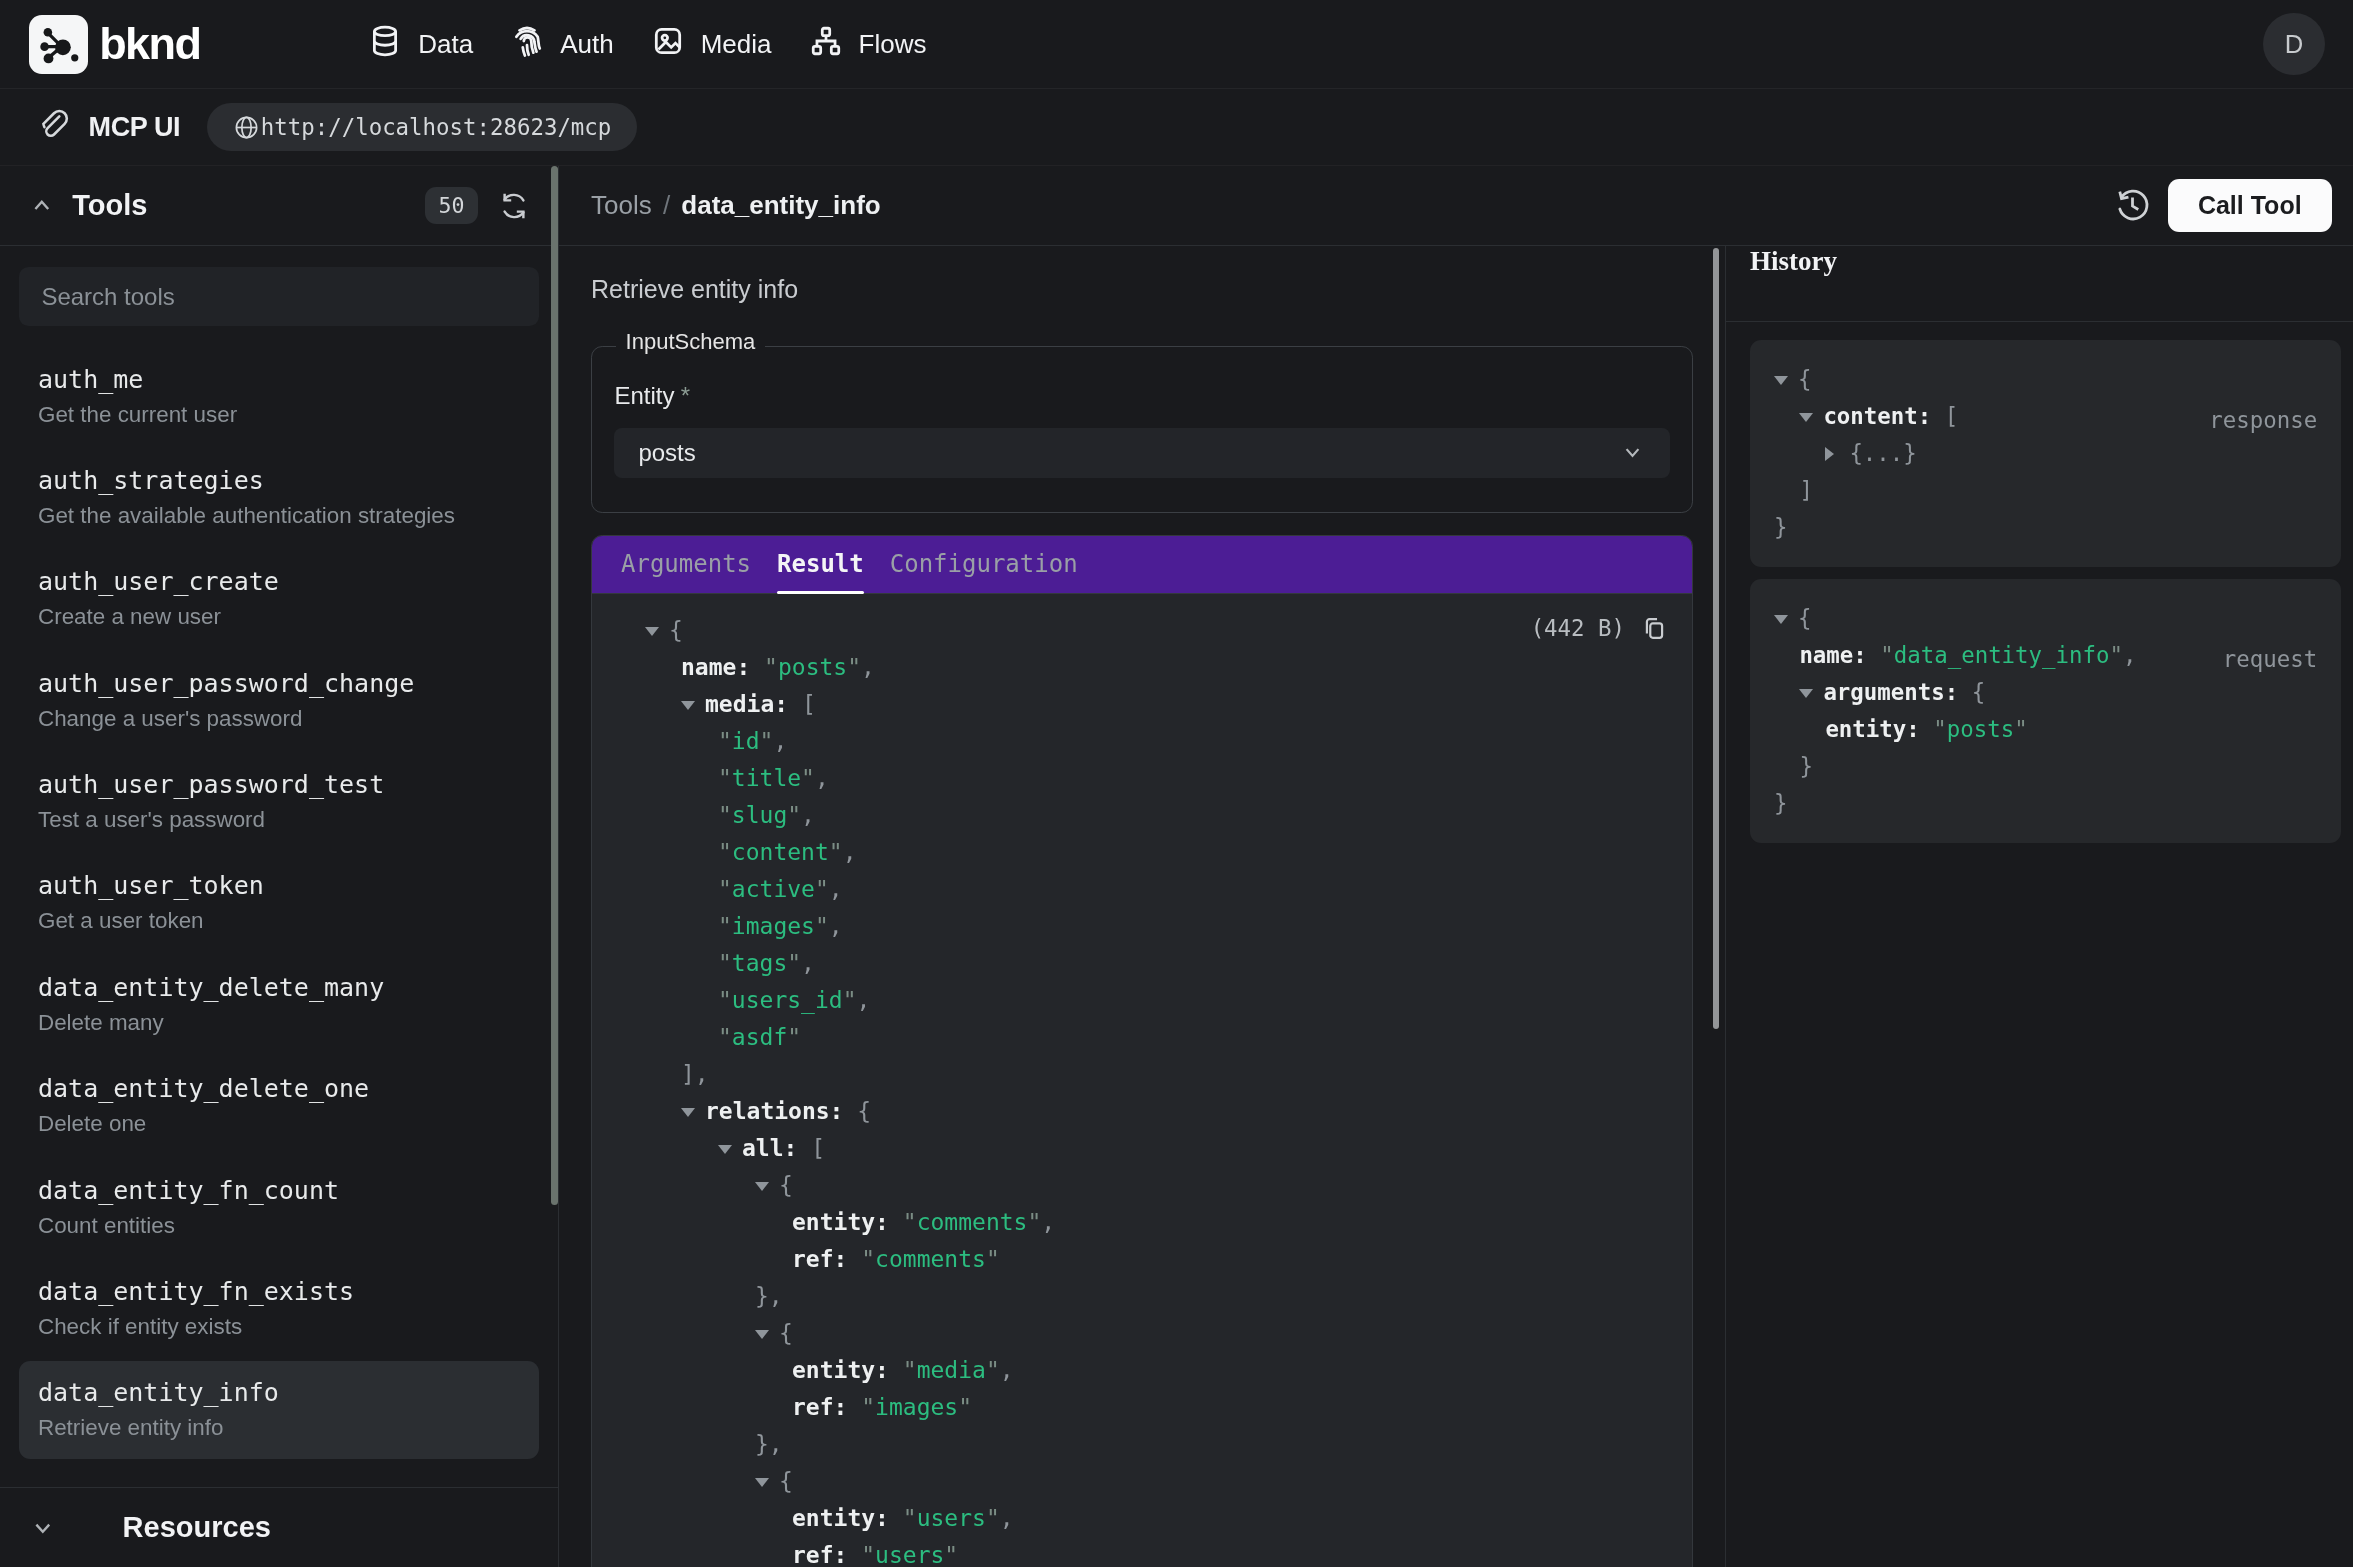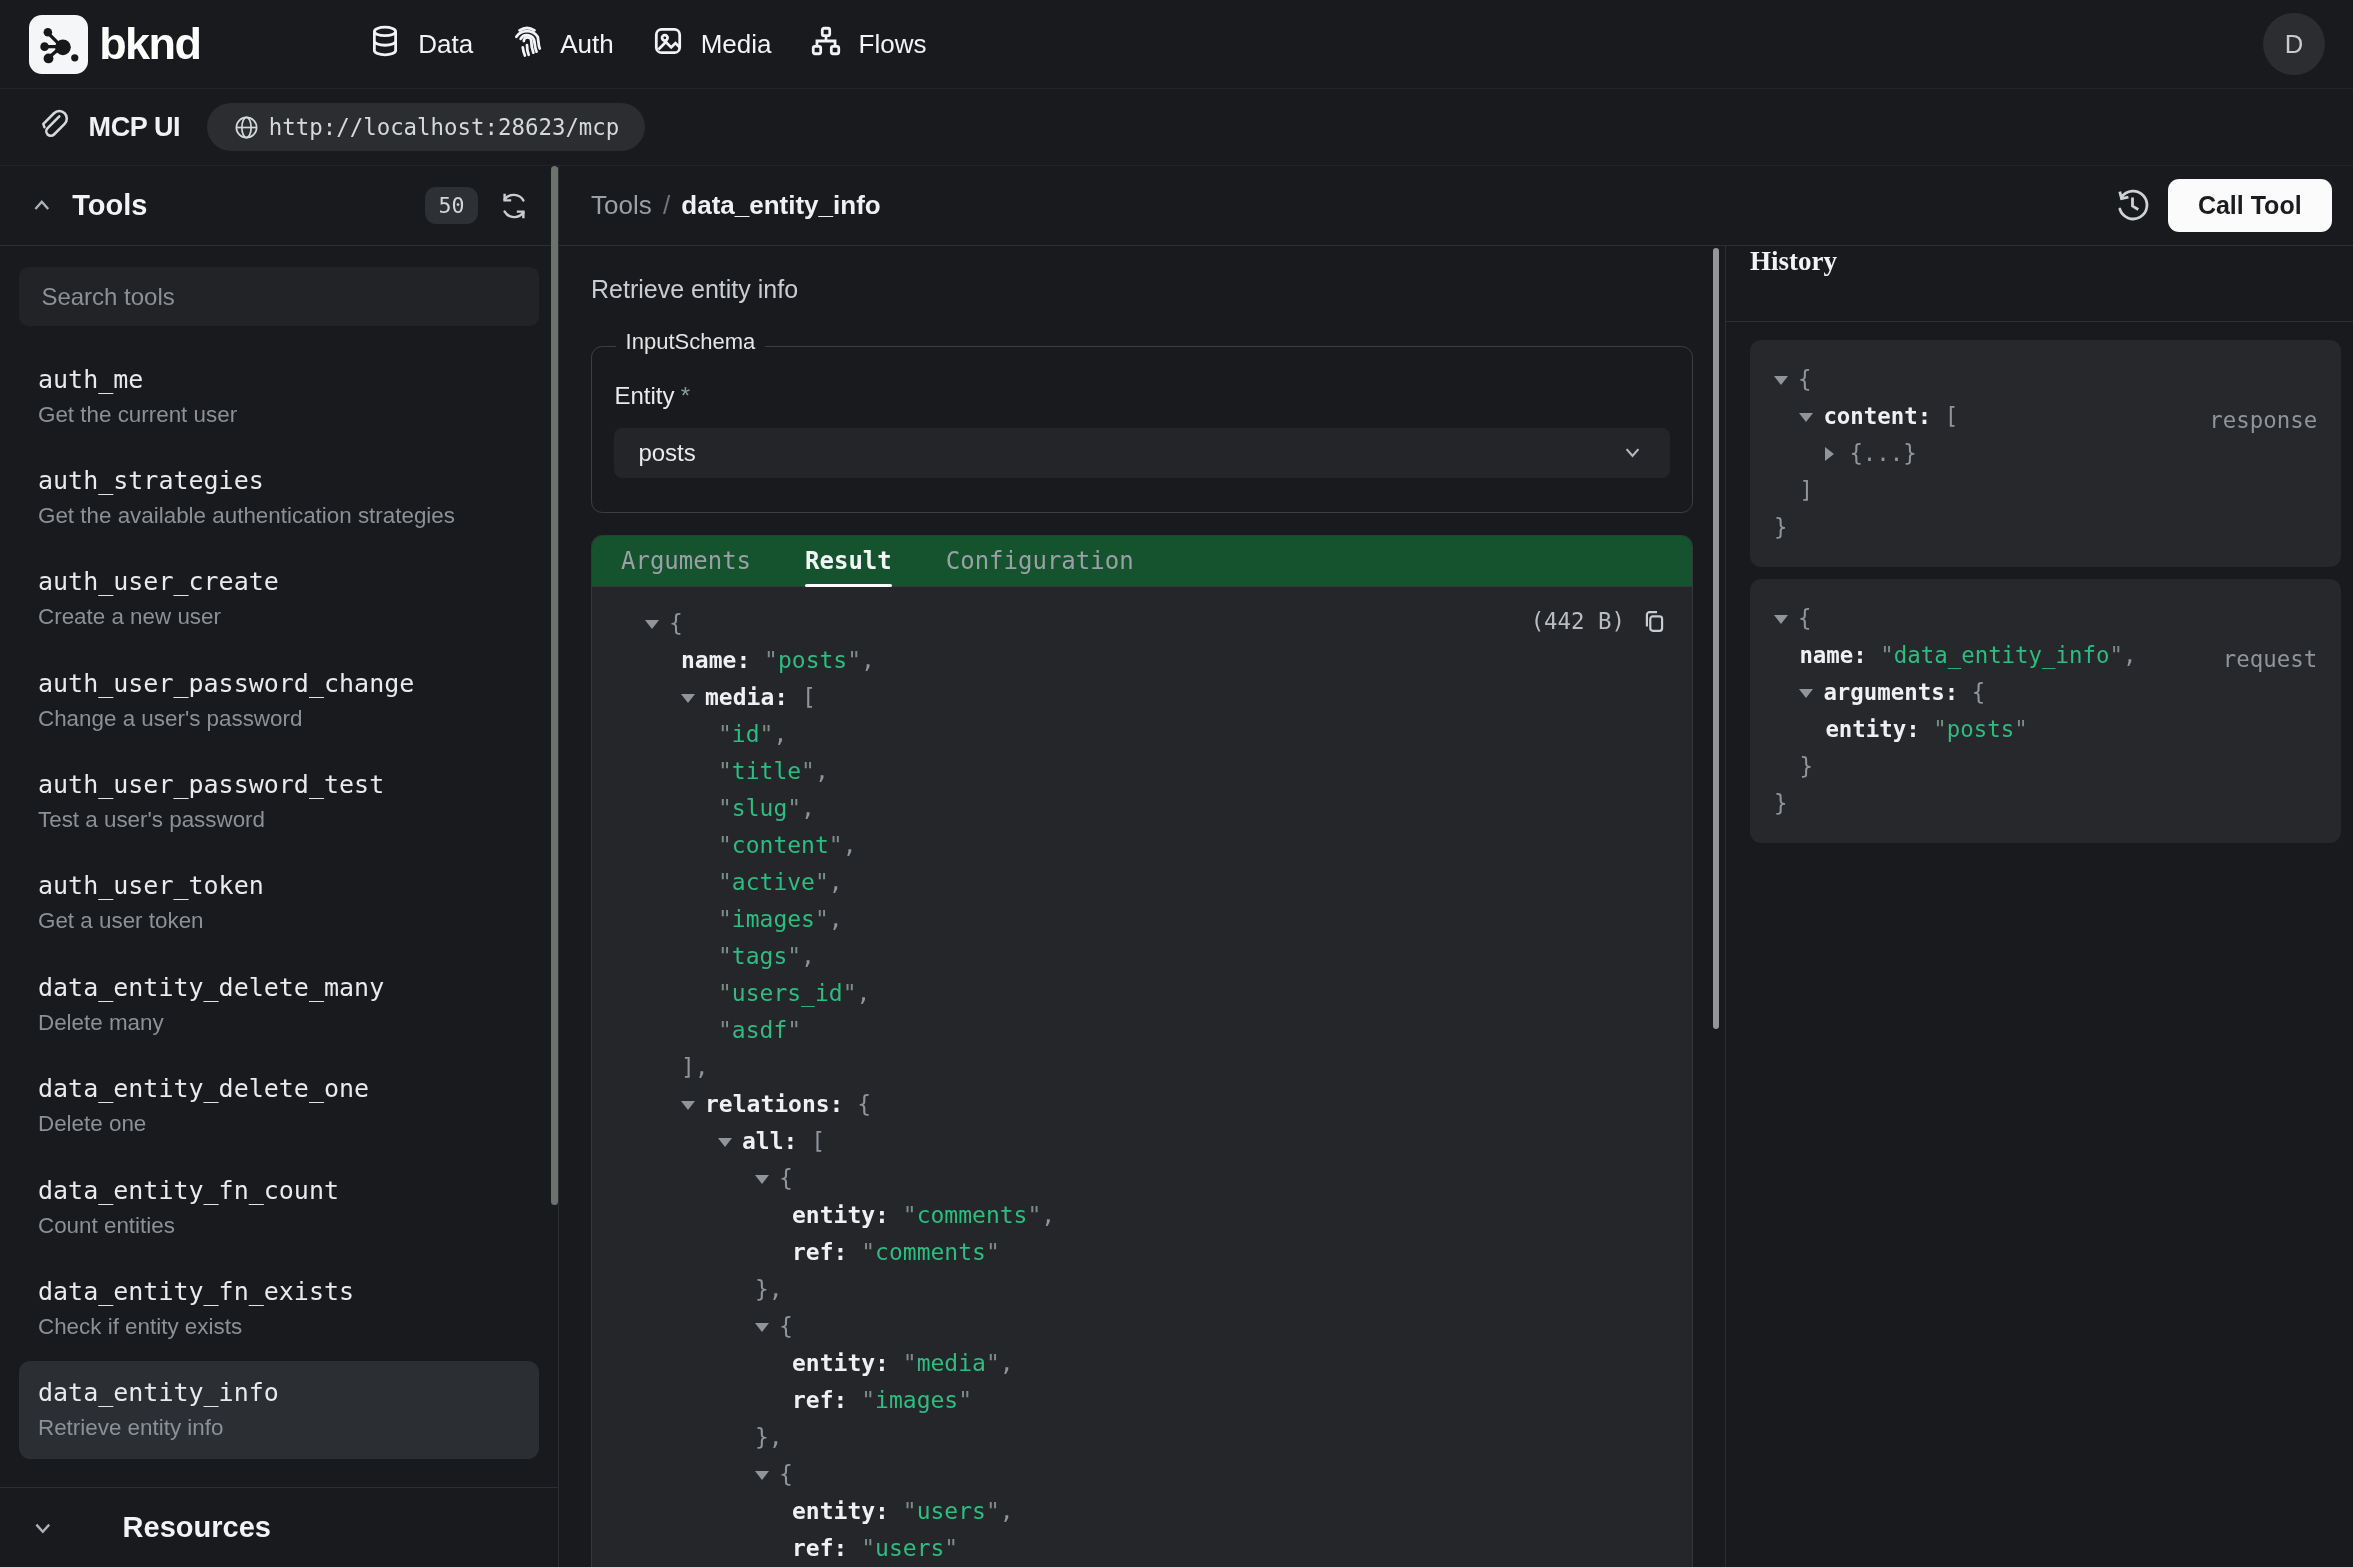--- a/index.html
+++ b/index.html
@@ -17,21 +17,21 @@
   .nav-item{display:flex;align-items:center;gap:16px;color:#f2f3f5;font-size:26px;cursor:pointer;}
   .nav-item svg{width:34px;height:34px;stroke:#f2f3f5;fill:none;stroke-width:2.6;}
   .avatar{margin-left:auto;width:62px;height:62px;border-radius:50%;background:#2b2d31;
           color:#c8cbce;font-size:25.6px;display:flex;align-items:center;justify-content:center;}
 
   
   .mcp-bar{height:77px;display:flex;align-items:center;padding:0 37px;
            border-bottom:0.8px solid rgba(255,255,255,0.04);box-sizing:border-box;}
   .mcp-bar .clip svg{width:34px;height:34px;stroke:#d6d9dc;fill:none;stroke-width:2.4;}
   .mcp-title{font-size:27px;font-weight:800;color:#f0f1f3;margin:0 27px 0 17.6px;letter-spacing:-0.4px;}
-  .url-pill{display:flex;align-items:center;gap:9px;background:#2b2d31;border-radius:798px;
+  .url-pill{display:flex;align-items:center;gap:1px;background:#2b2d31;border-radius:798px;
             height:48px;padding:0 25.6px;color:#d6d9dc;}
   .url-pill svg{width:27px;height:27px;stroke:#d6d9dc;fill:none;stroke-width:2;}
   .url-text{font-size:22.4px;color:#d6d9dc;}
 
   
   .content{display:flex;height:1401px;}
 
   
   .sidebar{width:559px;min-width:559px;border-right:0.8px solid #2b2e32;display:flex;
            flex-direction:column;box-sizing:border-box;position:relative;}
@@ -85,22 +85,22 @@
                  font-size:22px;color:#e5e5e5;}
   .field-label{font-size:24px;color:#e8eaec;}
   .req-mark{color:#8b9b93;margin-left:6.4px;}
   .select-box{margin-top:17.6px;height:50px;background:#232529;border-radius:8px;display:flex;
               align-items:center;padding:0 24px;cursor:pointer;}
   .select-value{font-size:24px;color:#e8eaec;}
   .select-box svg{margin-left:auto;width:27px;height:27px;stroke:#b4b8bc;fill:none;stroke-width:2.6;}
 
   .result-card{margin-top:22.4px;border:0.8px solid #34383d;border-radius:11.2px;height:1119px;
                box-sizing:border-box;overflow:hidden;background:#24262a;}
-  .tab-strip{height:51px;background:#14532d;border-bottom:0.8px solid #34383d;display:flex;
-             align-items:center;padding:0 29px;gap:54px;box-sizing:border-box;}
+  .tab-strip{height:58px;background:#4c1d95;border-bottom:0.8px solid #34383d;display:flex;
+             align-items:center;padding:0 29px;gap:26px;box-sizing:border-box;}
   .tab{height:100%;display:flex;align-items:center;position:relative;cursor:pointer;
        font-family:"DejaVu Sans Mono",monospace;font-size:24px;color:#9aa0a6;}
   .tab.active{color:#f4f5f6;font-weight:700;}
   .tab.active::after{content:"";position:absolute;left:0;right:0;bottom:-0.8px;height:3.2px;
                      background:#fff;border-radius:1.6px;}
   .json-body{position:relative;padding:17.6px 24px 0 0;}
   .json-meta{position:absolute;top:21px;right:24px;display:flex;align-items:center;gap:16px;}
   .size-badge{font-family:"DejaVu Sans Mono",monospace;font-size:22.4px;color:#b9bdc1;}
   .copy-btn{display:flex;cursor:pointer;}
   .copy-btn svg{width:27px;height:27px;stroke:#c9ccd0;fill:none;stroke-width:2.6;}

